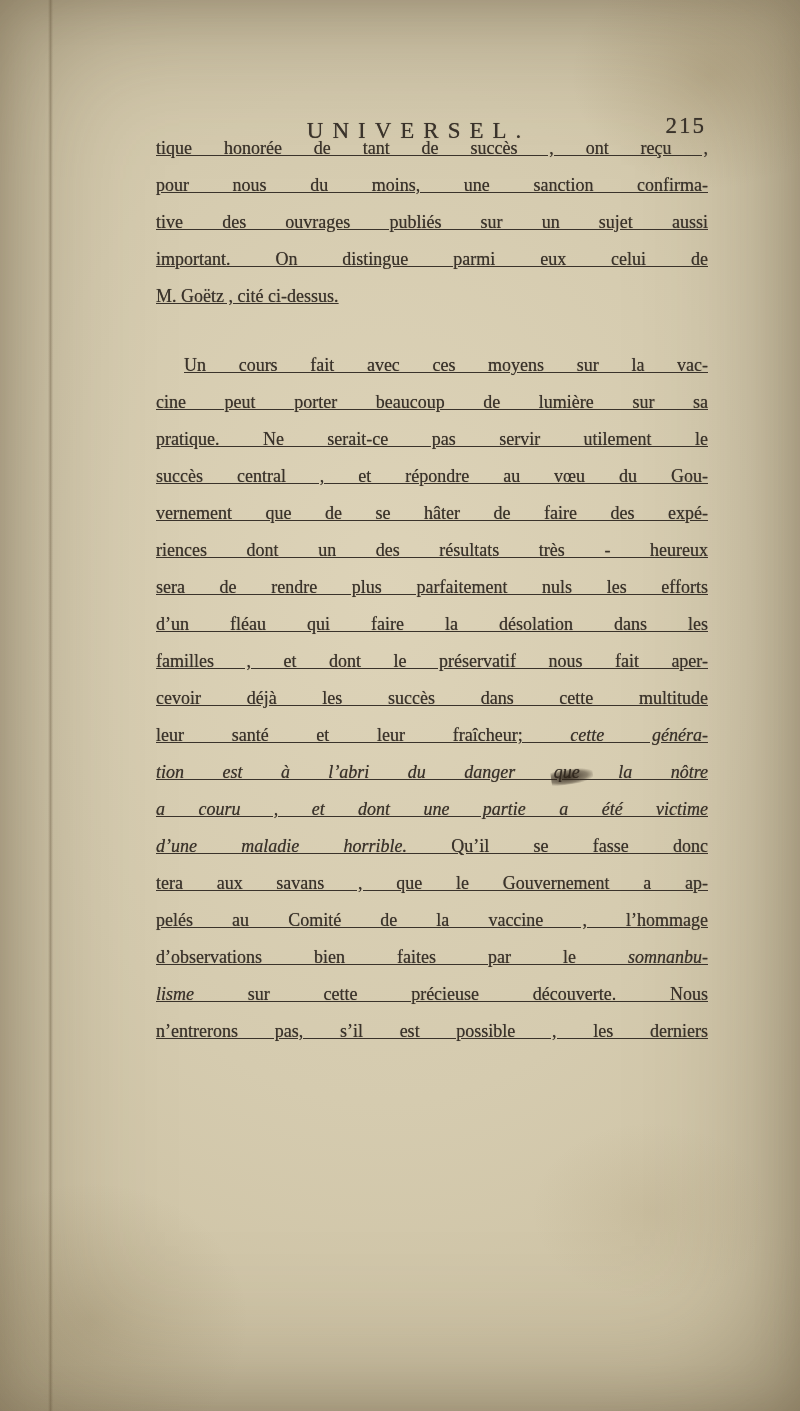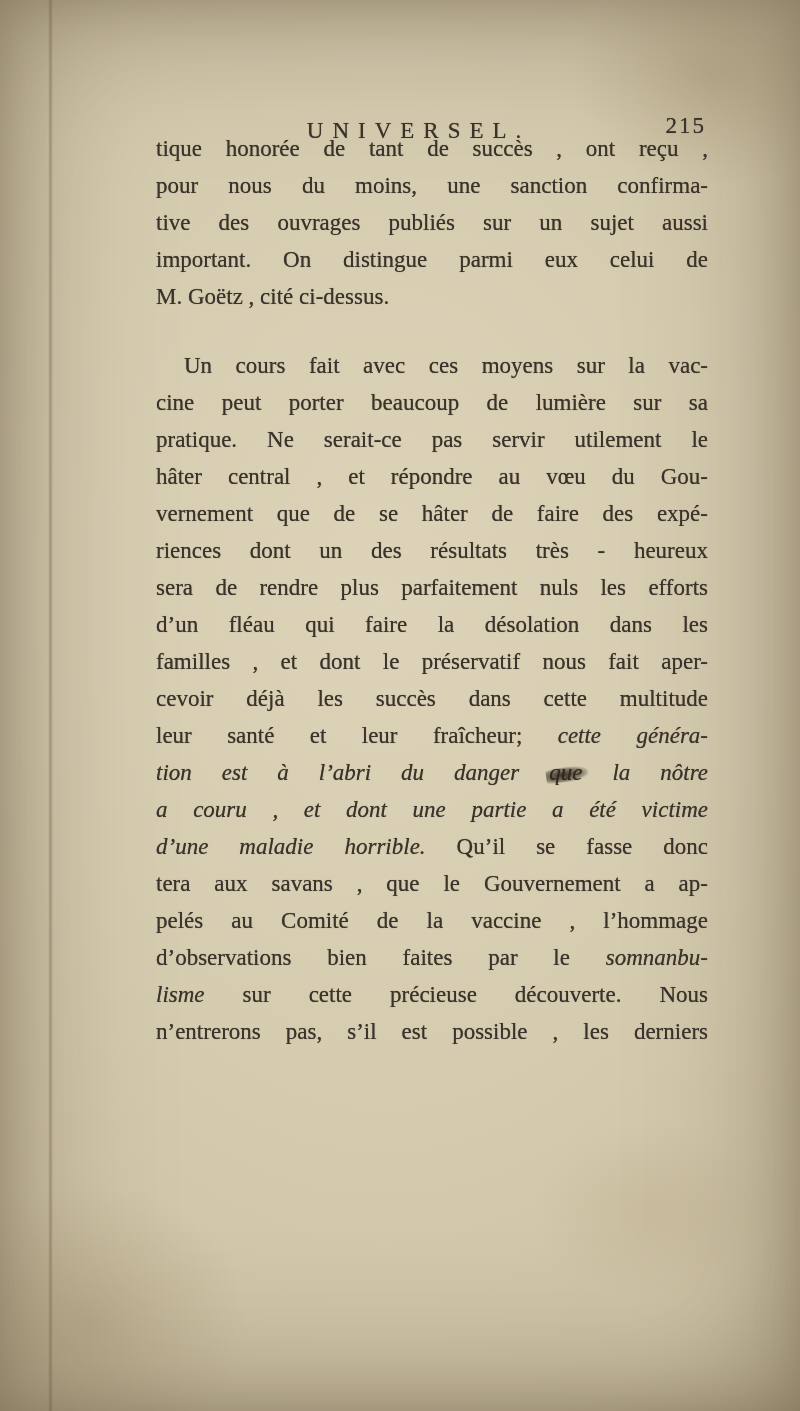--- a/index.html
+++ b/index.html
@@ -46,22 +46,23 @@
   }
   .page-number {
     position: absolute; right: 2px; top: 0;
     letter-spacing: 2px;
     text-shadow: 0 0 0.7px rgba(58,48,38,0.8);
     margin-top: 33px;
   }
 
   .body-text {
     position: absolute; left: 156px; top: 130px; width: 552px;
-    font-size: 23px; line-height: 37px;
+    font-size: 18px; line-height: 37px;
     text-shadow: 0 0 0.7px rgba(58,48,38,0.75);
+    text-decoration: underline;
   }
   .paragraph { margin: 0; }
   .line {
     text-align: justify;
     text-align-last: justify;
     height: 37px;
     overflow: visible;
     white-space: normal;
   }
   .line.no-justify { text-align: center; text-align-last: left; }
@@ -96,21 +97,21 @@
         <div class="line"><span>tique honorée de tant de succès , ont reçu ,</span></div>
         <div class="line"><span>pour nous du moins, une sanction confirma-</span></div>
         <div class="line"><span>tive des ouvrages publiés sur un sujet aussi</span></div>
         <div class="line"><span>important. On distingue parmi eux celui de</span></div>
         <div class="line no-justify"><span>M. Goëtz , cité ci-dessus.</span></div>
       </div>
       <div class="paragraph">
         <div class="line indent"><span>Un cours fait avec ces moyens sur la vac-</span></div>
         <div class="line"><span>cine peut porter beaucoup de lumière sur sa</span></div>
         <div class="line"><span>pratique. Ne serait-ce pas servir utilement le</span></div>
-        <div class="line"><span>hâter central , et répondre au vœu du Gou-</span></div>
+        <div class="line"><span>succès central , et répondre au vœu du Gou-</span></div>
         <div class="line"><span>vernement que de se hâter de faire des expé-</span></div>
         <div class="line"><span>riences dont un des résultats très - heureux</span></div>
         <div class="line"><span>sera de rendre plus parfaitement nuls les efforts</span></div>
         <div class="line"><span>d’un fléau qui faire la désolation dans les</span></div>
         <div class="line"><span>familles , et dont le préservatif nous fait aper-</span></div>
         <div class="line"><span>cevoir déjà les succès dans cette multitude</span></div>
         <div class="line"><span>leur santé et leur fraîcheur; </span><span class="italic">cette généra-</span></div>
         <div class="line"><span class="italic">tion est à l’abri du danger </span><span class="italic blot">que</span><span class="italic"> la nôtre</span></div>
         <div class="line"><span class="italic">a couru , et dont une partie a été victime</span></div>
         <div class="line"><span class="italic">d’une maladie horrible.</span><span> Qu’il se fasse donc</span></div>

